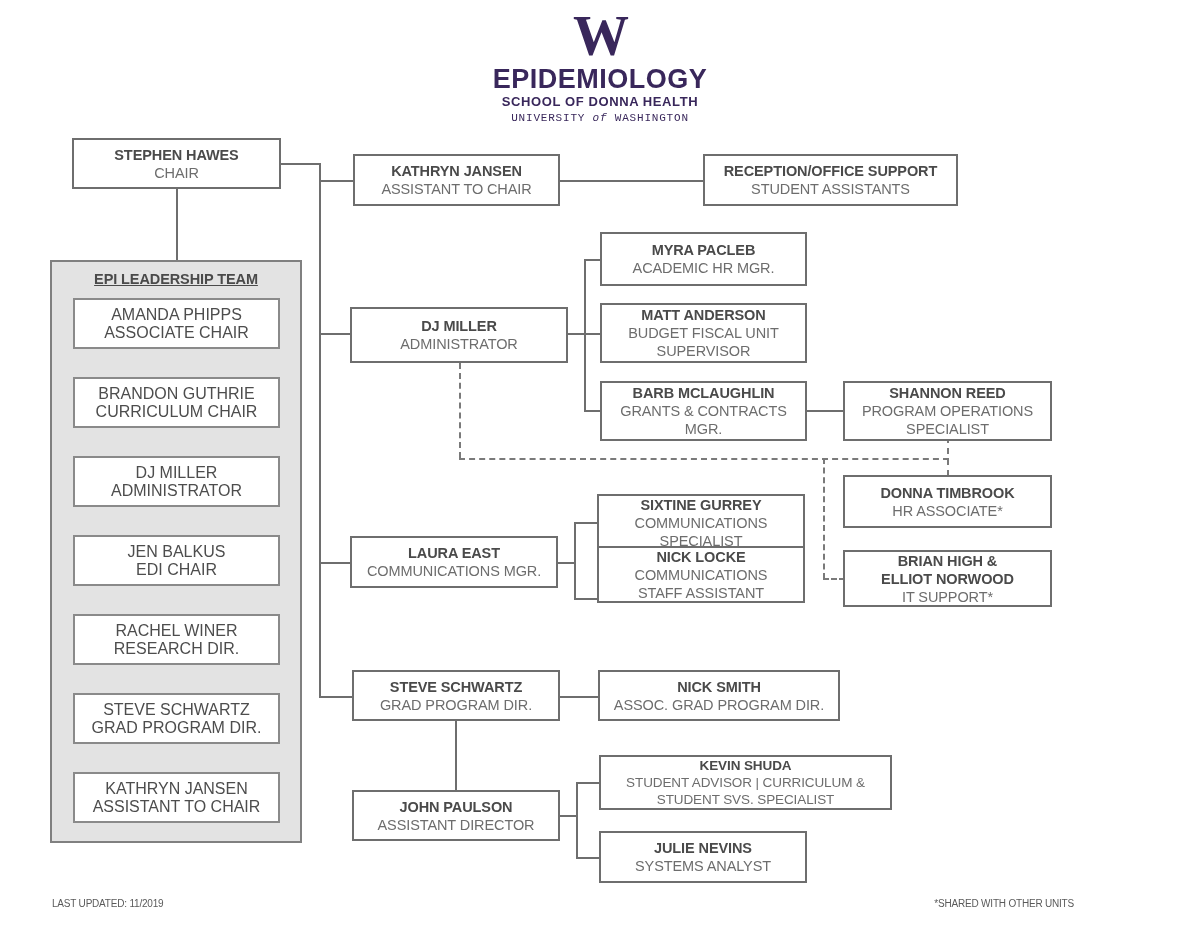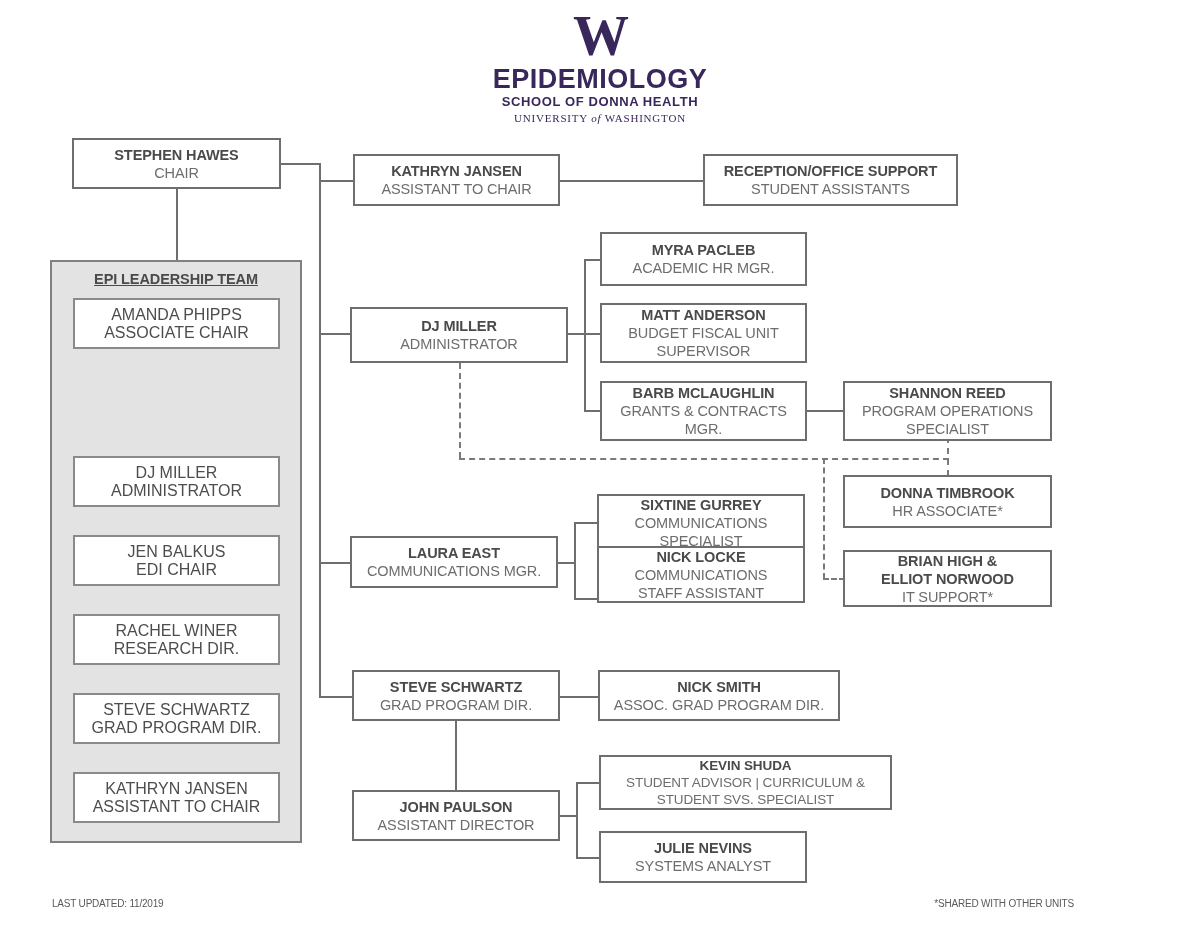--- a/index.html
+++ b/index.html
@@ -46,21 +46,21 @@
   }
   .logo-sph {
     font-family: "Liberation Sans", sans-serif;
     font-weight: bold;
     font-size: 13px;
     line-height: 16px;
     letter-spacing: 0.6px;
     color: #39275b;
   }
   .logo-uw {
-    font-family: Liberation Serif, serif;
+    font-family: Liberation Mono, monospace;
     font-size: 11px;
     line-height: 14px;
     letter-spacing: 0.8px;
     color: #39275b;
     margin-top: 1px;
   }
   .logo-uw .ital { font-style: italic; }
 
   
   .node {
@@ -316,20 +316,24 @@
 
   <div class="lead-panel" style="left:50px; top:260px; width:252px; height:583px;">
     <div class="lead-head" style="top:9px;">EPI LEADERSHIP TEAM</div>
   </div>
 
   <div class="lead-node" style="left:73px; top:298px; width:207px; height:51px;">
     <div class="nm">AMANDA PHIPPS</div>
     <div class="ttl">ASSOCIATE CHAIR</div>
   </div>
 
+  <div class="lead-node" style="left:73px; top:377px; width:207px; height:51px;">
+    <div class="nm">BRANDON GUTHRIE</div>
+    <div class="ttl">CURRICULUM CHAIR</div>
+  </div>
 
   <div class="lead-node" style="left:73px; top:456px; width:207px; height:51px;">
     <div class="nm">DJ MILLER</div>
     <div class="ttl">ADMINISTRATOR</div>
   </div>
 
   <div class="lead-node" style="left:73px; top:535px; width:207px; height:51px;">
     <div class="nm">JEN BALKUS</div>
     <div class="ttl">EDI CHAIR</div>
   </div>

